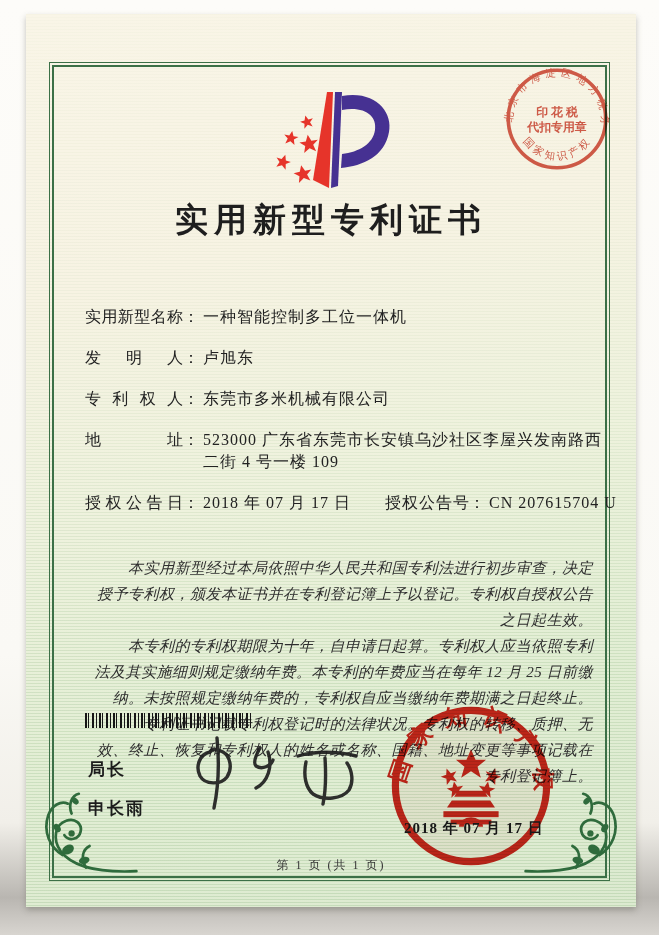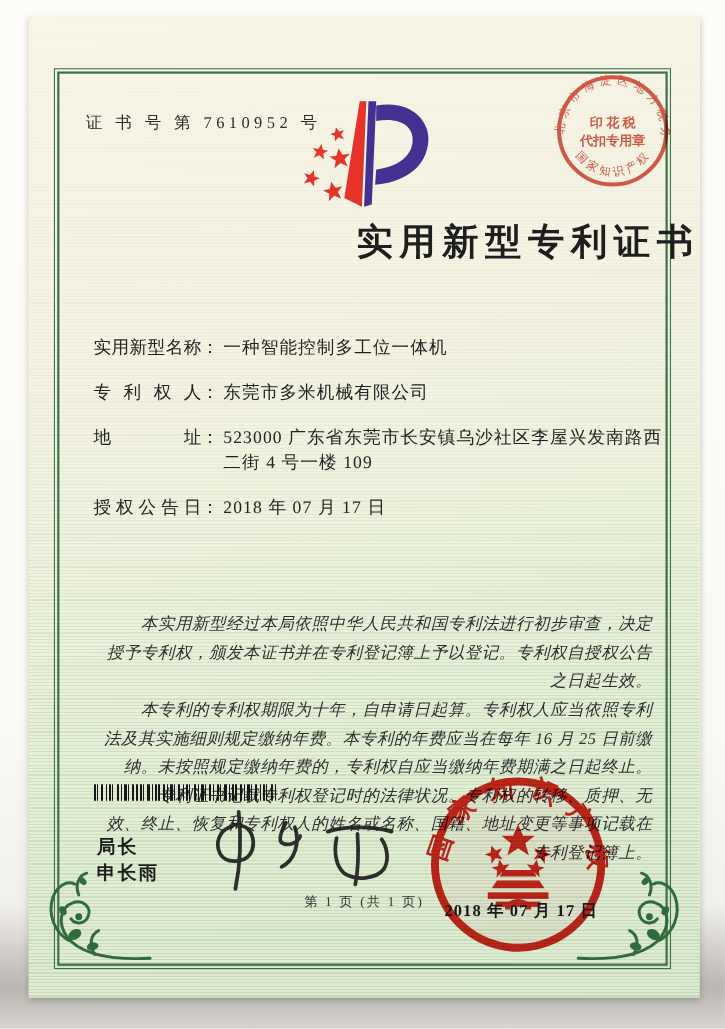--- a/index.html
+++ b/index.html
@@ -20,44 +20,44 @@
     mask-image:linear-gradient(180deg,rgba(0,0,0,.10) 0%,rgba(0,0,0,.30) 40%,rgba(0,0,0,.85) 72%,#000 100%);
   }
   .frame{
     position:absolute;left:23px;top:48px;width:561px;height:819px;
     border:1px solid #3c7047;padding:2px;box-sizing:border-box;
   }
   .frame-inner{width:100%;height:100%;border:2px solid #3c7047;box-sizing:border-box;}
   .cert-no{position:absolute;left:52px;top:88px;font-size:15px;letter-spacing:4px;color:#2c2c2c;}
   .logo{position:absolute;left:237px;top:68px;width:140px;height:118px;}
   .title{
-    position:absolute;left:0;top:184px;width:610px;text-align:right;
+    position:absolute;left:0;top:184px;width:610px;text-align:center;
     font-size:33px;font-weight:700;letter-spacing:6px;color:#1e1e1e;
   }
   .fields{position:absolute;left:59px;top:263px;width:512px;font-size:16px;color:#222;margin-top:29px;}
   .frow{margin-bottom:19px;line-height:22px;position:relative;white-space:nowrap;}
   .flabel{display:inline-block;width:98px;text-align:justify;text-align-last:justify;vertical-align:top;}
   .fcolon{display:inline-block;vertical-align:top;margin-right:4px;}
   .fvalue{display:inline-block;vertical-align:top;letter-spacing:1px;}
   .fvalue.wrap{white-space:normal;width:402px;}
   .grant-right{position:absolute;left:300px;top:0;white-space:nowrap;}
   .grant-right .flabel{width:84px;}
   .paras{position:absolute;left:59px;top:541px;width:508px;font-size:15px;line-height:26px;color:#2e2e2e;font-style:italic;text-align:right;}
   .paras p{margin:0;text-indent:2em;letter-spacing:.5px;}
   .barcode{
     position:absolute;left:59px;top:699px;width:166px;height:15px;
     background:repeating-linear-gradient(90deg,#161616 0 2px,transparent 2px 3px,#161616 3px 4px,transparent 4px 7px,#161616 7px 9px,transparent 9px 11px,#161616 11px 12px,transparent 12px 14px);
   }
   .officer{position:absolute;left:62px;top:744px;font-size:17px;color:#1c1c1c;font-weight:700;letter-spacing:2px;}
-  .officer div{margin-bottom:1px;}
+  .officer div{margin-bottom:16px;}
   .signature{position:absolute;left:150px;top:716px;width:200px;height:86px;}
   .seal{position:absolute;left:361px;top:688px;width:168px;height:168px;mix-blend-mode:multiply;}
   .seal-date{position:absolute;left:378px;top:805px;font-size:15px;font-weight:700;color:#181818;letter-spacing:1px;z-index:5;}
   .stamp{position:absolute;left:474px;top:48px;width:114px;height:114px;opacity:.88;mix-blend-mode:multiply;}
-  .footer{position:absolute;left:0;top:798px;width:610px;text-align:center;font-size:12px;color:#333;letter-spacing:2px;}
+  .footer{position:absolute;left:0;top:843px;width:610px;text-align:center;font-size:12px;color:#333;letter-spacing:2px;}
   .flourish{position:absolute;width:108px;height:112px;}
   .flourish.left{left:6px;top:758px;}
   .flourish.right{left:496px;top:758px;transform:scaleX(-1);}
 </style>
 </head>
 <body>
 
 <div class="paper">
   <div class="guilloche"></div>
   <div class="frame">
@@ -88,21 +88,20 @@
     </g>
     <g fill="#2f6b3c">
       <ellipse cx="40" cy="84" rx="7" ry="5" transform="rotate(-30 40 84)"></ellipse>
       <ellipse cx="58" cy="96" rx="6" ry="4" transform="rotate(-15 58 96)"></ellipse>
       <ellipse cx="28" cy="60" rx="5" ry="3.5" transform="rotate(60 28 60)"></ellipse>
       <ellipse cx="48" cy="30" rx="4.5" ry="3" transform="rotate(45 48 30)"></ellipse>
       <circle cx="44" cy="66" r="3.5"></circle>
     </g>
   </svg>
 
-  <div class="cert-no">证 书 号 第 7610952 号</div>
 
   <svg class="logo" viewBox="0 0 140 118">
     <defs>
       <path id="star" d="M0,-6 L1.8,-1.85 L6,-1.85 L2.6,0.9 L3.9,5.3 L0,2.7 L-3.9,5.3 L-2.6,0.9 L-6,-1.85 L-1.8,-1.85 Z"></path>
     </defs>
     <polygon points="64,10 70,10 66,106 50,98" fill="#e6342a"></polygon>
     <path d="M72 10 L79 10 L75 104 L68 106 Z" fill="#463192"></path>
     <path d="M79 14 C112 8 130 30 126 50 C122 74 100 84 78 86 L79 72 C96 70 110 62 112 48 C114 34 102 24 79 28 Z" fill="#463192"></path>
     <g fill="#e6342a">
       <use href="#star" transform="translate(44,40) scale(1.1) rotate(-15)"></use>
@@ -113,33 +112,39 @@
     </g>
   </svg>
 
   <div class="title">实用新型专利证书</div>
 
   <div class="fields">
     <div class="frow">
       <span class="flabel">实用新型名称</span><span class="fcolon">：</span><span class="fvalue">一种智能控制多工位一体机</span>
     </div>
     <div class="frow">
+      <span class="flabel">发明人</span><span class="fcolon">：</span><span class="fvalue">卢旭东</span>
+    </div>
+    <div class="frow">
       <span class="flabel">专利权人</span><span class="fcolon">：</span><span class="fvalue">东莞市多米机械有限公司</span>
     </div>
     <div class="frow">
       <span class="flabel">地址</span><span class="fcolon">：</span><span class="fvalue wrap">523000 广东省东莞市长安镇乌沙社区李屋兴发南路西二街 4 号一楼 109</span>
     </div>
     <div class="frow">
       <span class="flabel">授权公告日</span><span class="fcolon">：</span><span class="fvalue">2018 年 07 月 17 日</span>
+      <span class="grant-right">
+        <span class="flabel">授权公告号</span><span class="fcolon">：</span><span class="fvalue">CN 207615704 U</span>
+      </span>
     </div>
   </div>
 
   <div class="paras">
     <p>本实用新型经过本局依照中华人民共和国专利法进行初步审查，决定授予专利权，颁发本证书并在专利登记簿上予以登记。专利权自授权公告之日起生效。</p>
-    <p>本专利的专利权期限为十年，自申请日起算。专利权人应当依照专利法及其实施细则规定缴纳年费。本专利的年费应当在每年 16 月 25 日前缴纳。未按照规定缴纳年费的，专利权自应当缴纳年费期满之日起终止。</p>
+    <p>本专利的专利权期限为十年，自申请日起算。专利权人应当依照专利法及其实施细则规定缴纳年费。本专利的年费应当在每年 12 月 25 日前缴纳。未按照规定缴纳年费的，专利权自应当缴纳年费期满之日起终止。</p>
     <p>专利证书记载专利权登记时的法律状况。专利权的转移、质押、无效、终止、恢复和专利权人的姓名或名称、国籍、地址变更等事项记载在专利登记簿上。</p>
   </div>
 
   <div class="barcode"></div>
 
   <div class="officer">
     <div>局长</div>
     <div>申长雨</div>
   </div>
 

